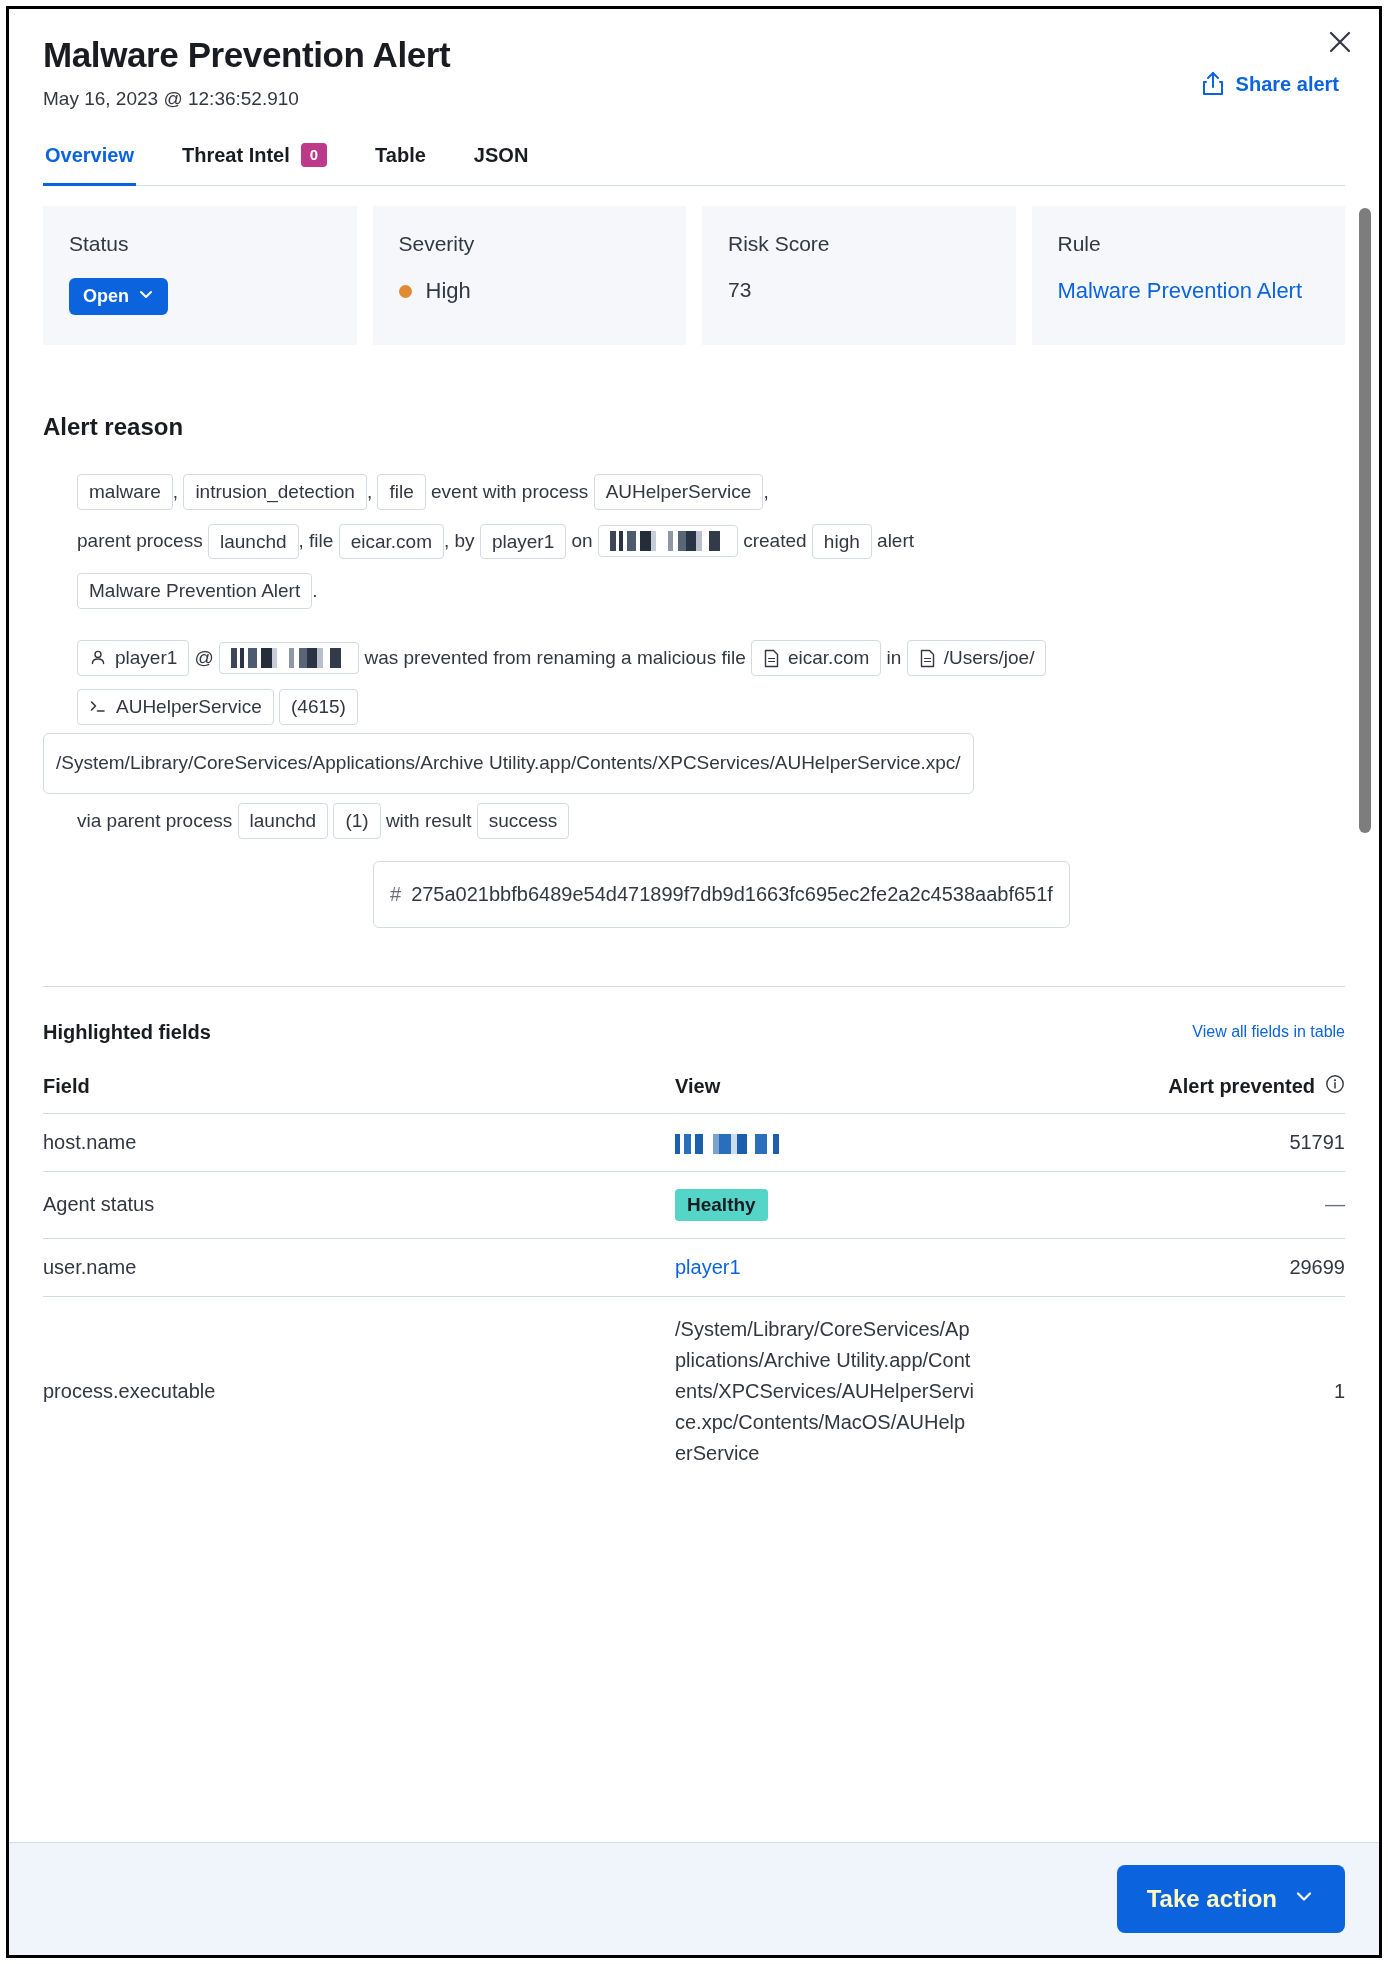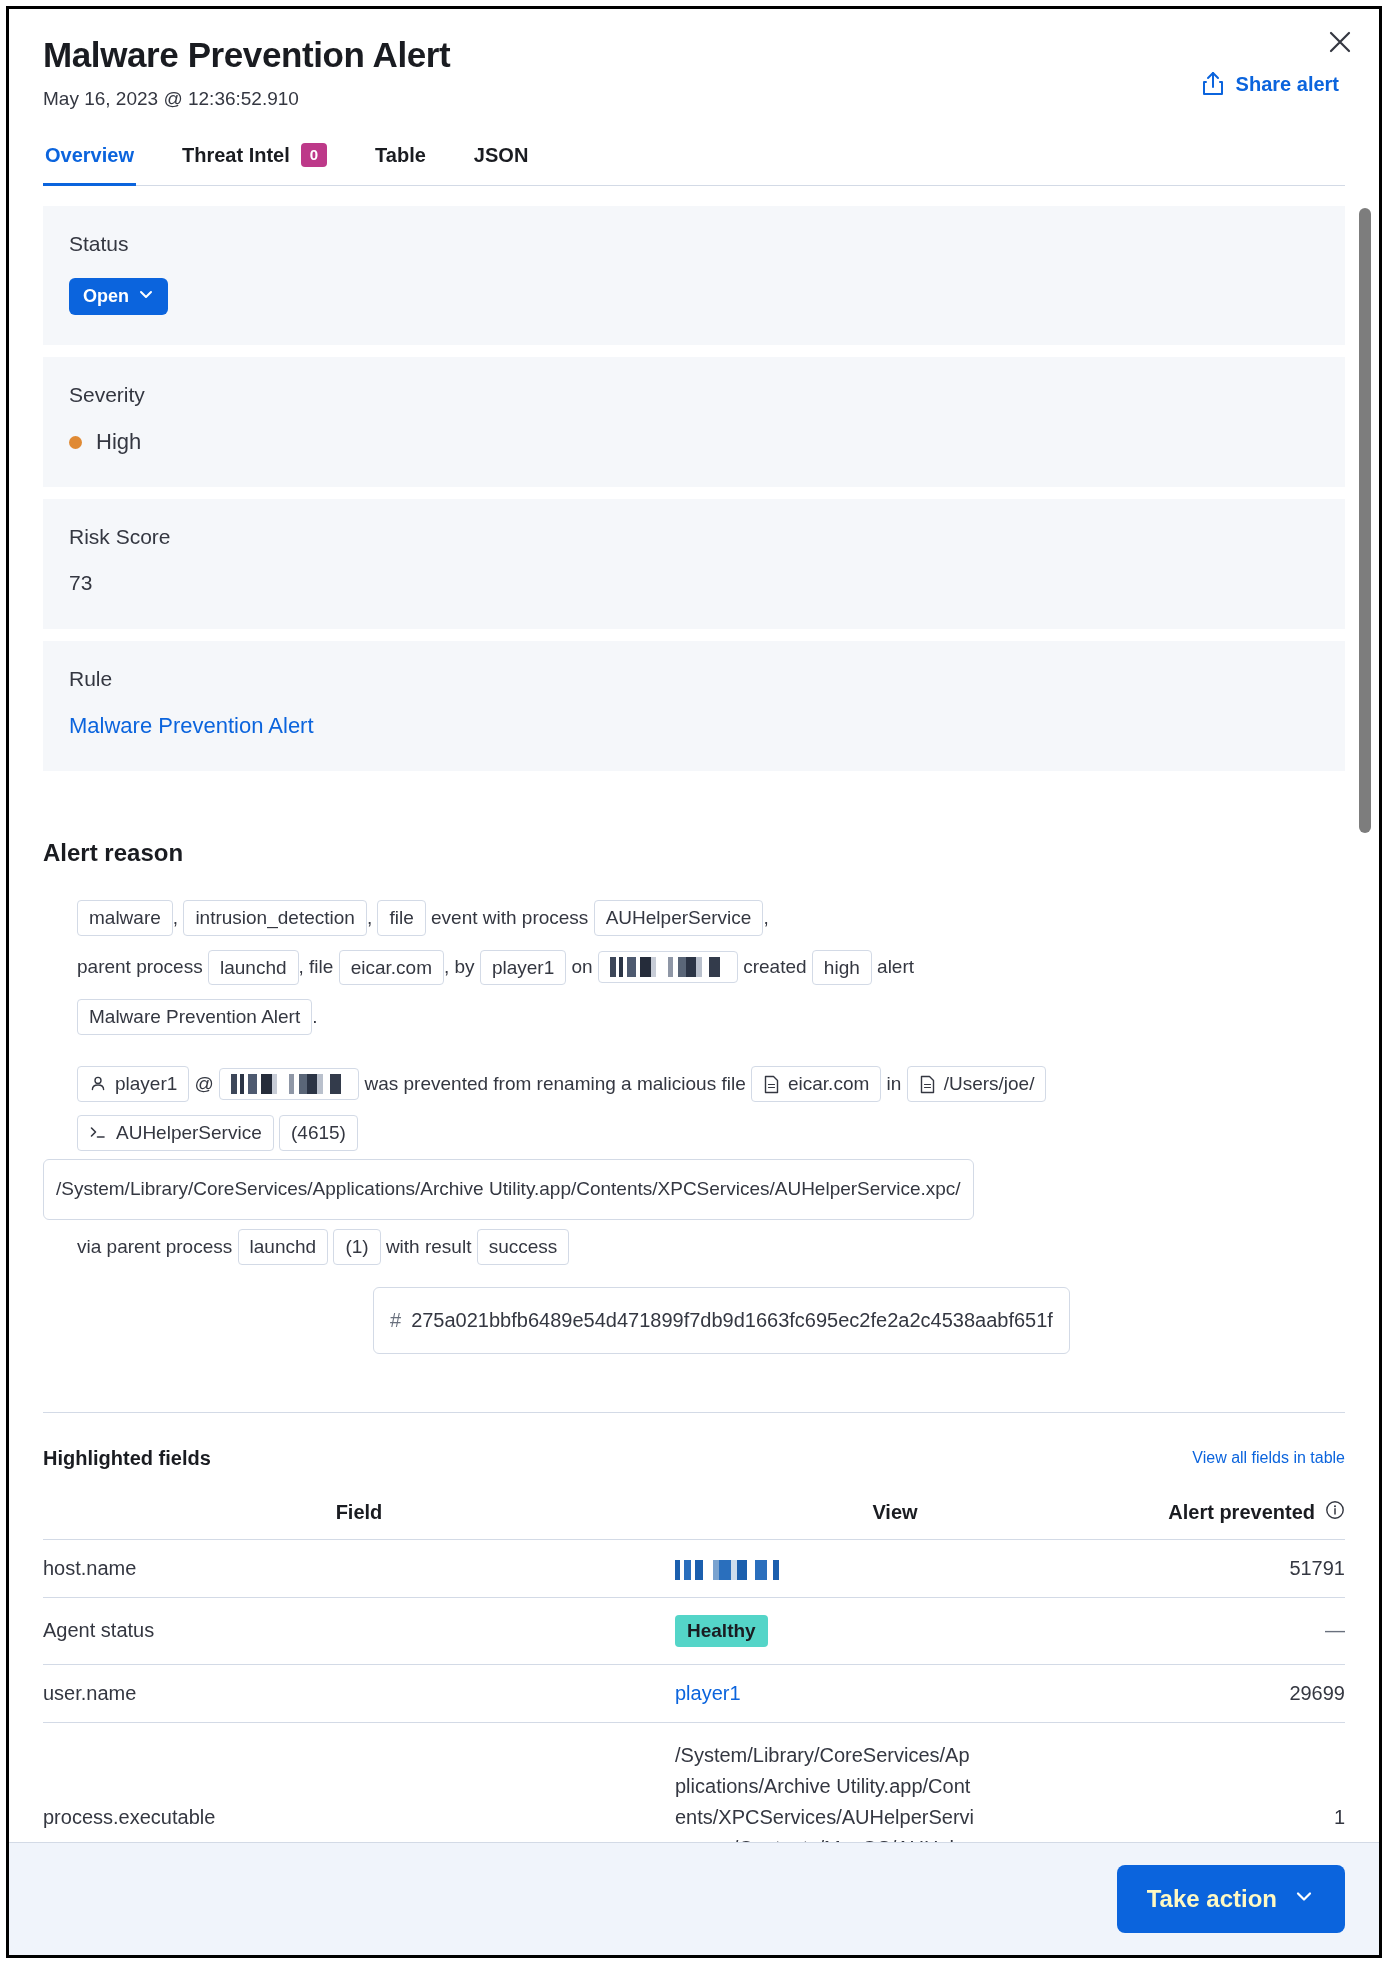--- a/index.html
+++ b/index.html
@@ -122,21 +122,21 @@
     top: 22px; left: 0;
     width: 12px; height: 625px;
     background: #7d7d7d;
     border-radius: 6px;
     cursor: pointer;
   }
 
   
   .cards {
     display: grid;
-    grid-template-columns: 1fr;
+    grid-template-columns: 1fr 1fr 1fr 1fr;
     gap: 12px 16px;
     margin-top: 20px;
   }
   .card {
     background: #f5f7fa;
     padding: 26px 26px 30px 26px;
     min-height: 130px;
   }
   .card-label {
     font-size: 21px;
@@ -283,21 +283,21 @@
   }
   .hf-title { font-size: 20px; font-weight: bold; color: #1a1c21; }
   .hf-link { font-size: 16px; color: #0b64dd; cursor: pointer; }
 
   table.hf {
     width: 100%;
     border-collapse: collapse;
     margin-top: 22px;
   }
   table.hf th {
-    text-align: center;
+    text-align: left;
     font-size: 20px;
     font-weight: bold;
     color: #1a1c21;
     padding: 8px 0 14px 0;
     border-bottom: 1px solid #d3dae6;
   }
   table.hf th.c-value { width: 440px; }
   table.hf th.c-prev { text-align: right; width: 230px; }
   .prev-head {
     display: inline-flex;

